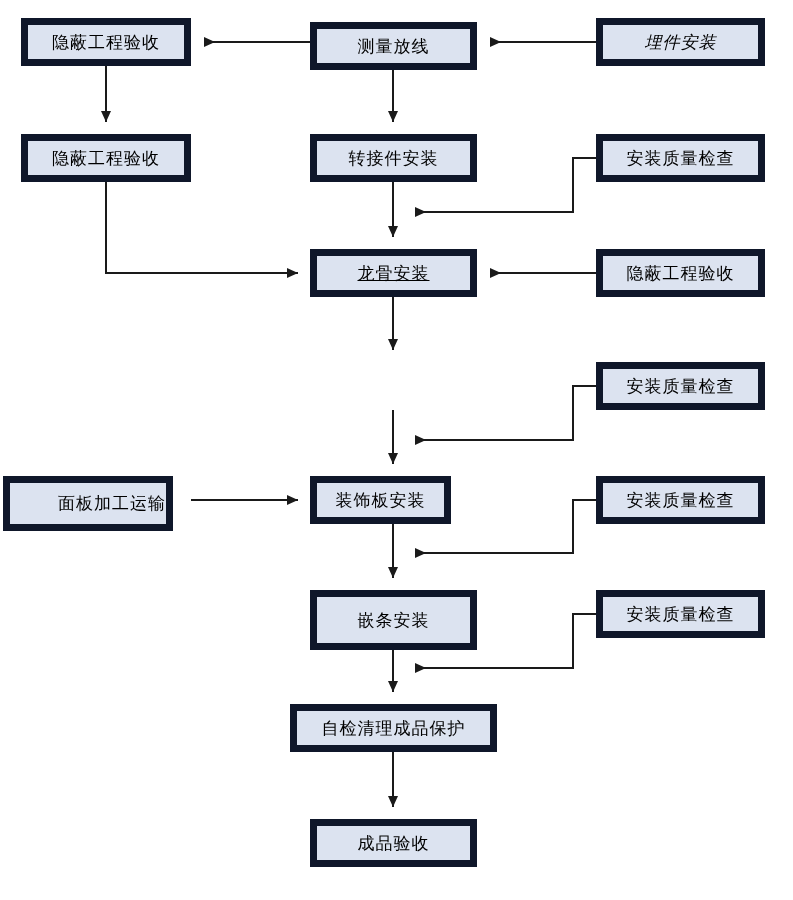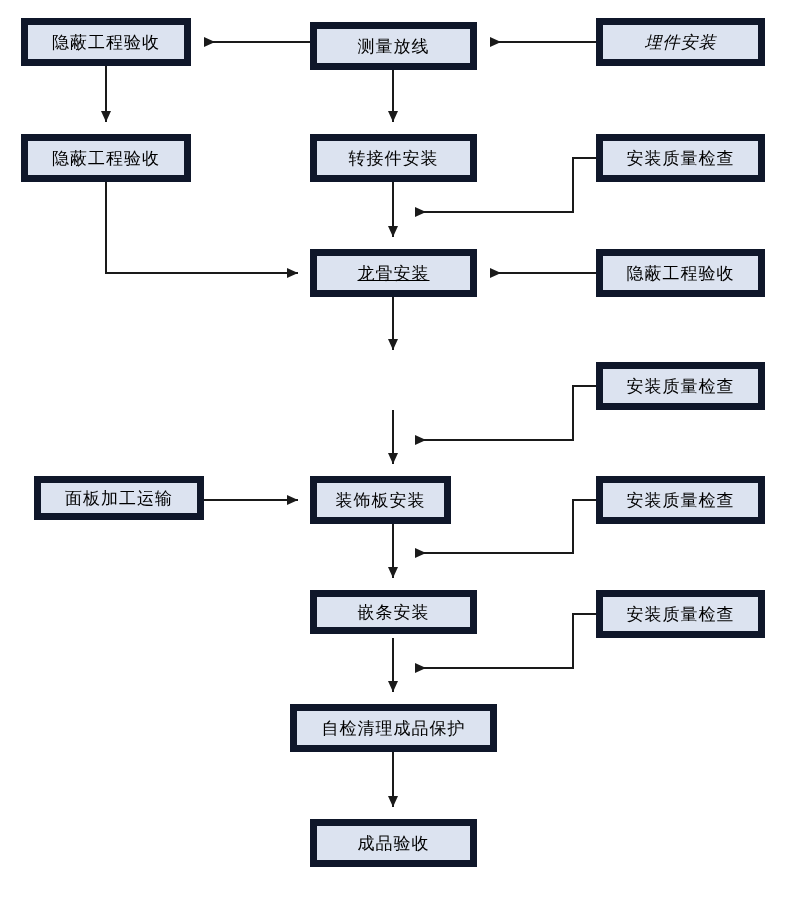--- a/index.html
+++ b/index.html
@@ -124,31 +124,31 @@
     <span class="node-label">龙骨安装</span>
   </div>
   <div class="node" style="left:596px; top:249px; width:169px; height:48px;">
     <span class="node-label">隐蔽工程验收</span>
   </div>
 
   <div class="node" style="left:596px; top:362px; width:169px; height:48px;">
     <span class="node-label">安装质量检查</span>
   </div>
 
-  <div class="node" style="left:34px; top:476px; width:170px; height:44px;">
+  <div class="node" style="left:3px; top:476px; width:170px; height:55px;justify-content:flex-end;">
     <span class="node-label">面板加工运输</span>
   </div>
   <div class="node" style="left:310px; top:476px; width:141px; height:48px;">
     <span class="node-label">装饰板安装</span>
   </div>
   <div class="node" style="left:596px; top:476px; width:169px; height:48px;">
     <span class="node-label">安装质量检查</span>
   </div>
 
-  <div class="node" style="left:310px; top:590px; width:167px; height:44px;">
+  <div class="node" style="left:310px; top:590px; width:167px; height:60px;">
     <span class="node-label">嵌条安装</span>
   </div>
   <div class="node" style="left:596px; top:590px; width:169px; height:48px;">
     <span class="node-label">安装质量检查</span>
   </div>
 
   <div class="node" style="left:290px; top:704px; width:207px; height:48px;">
     <span class="node-label">自检清理成品保护</span>
   </div>
 

